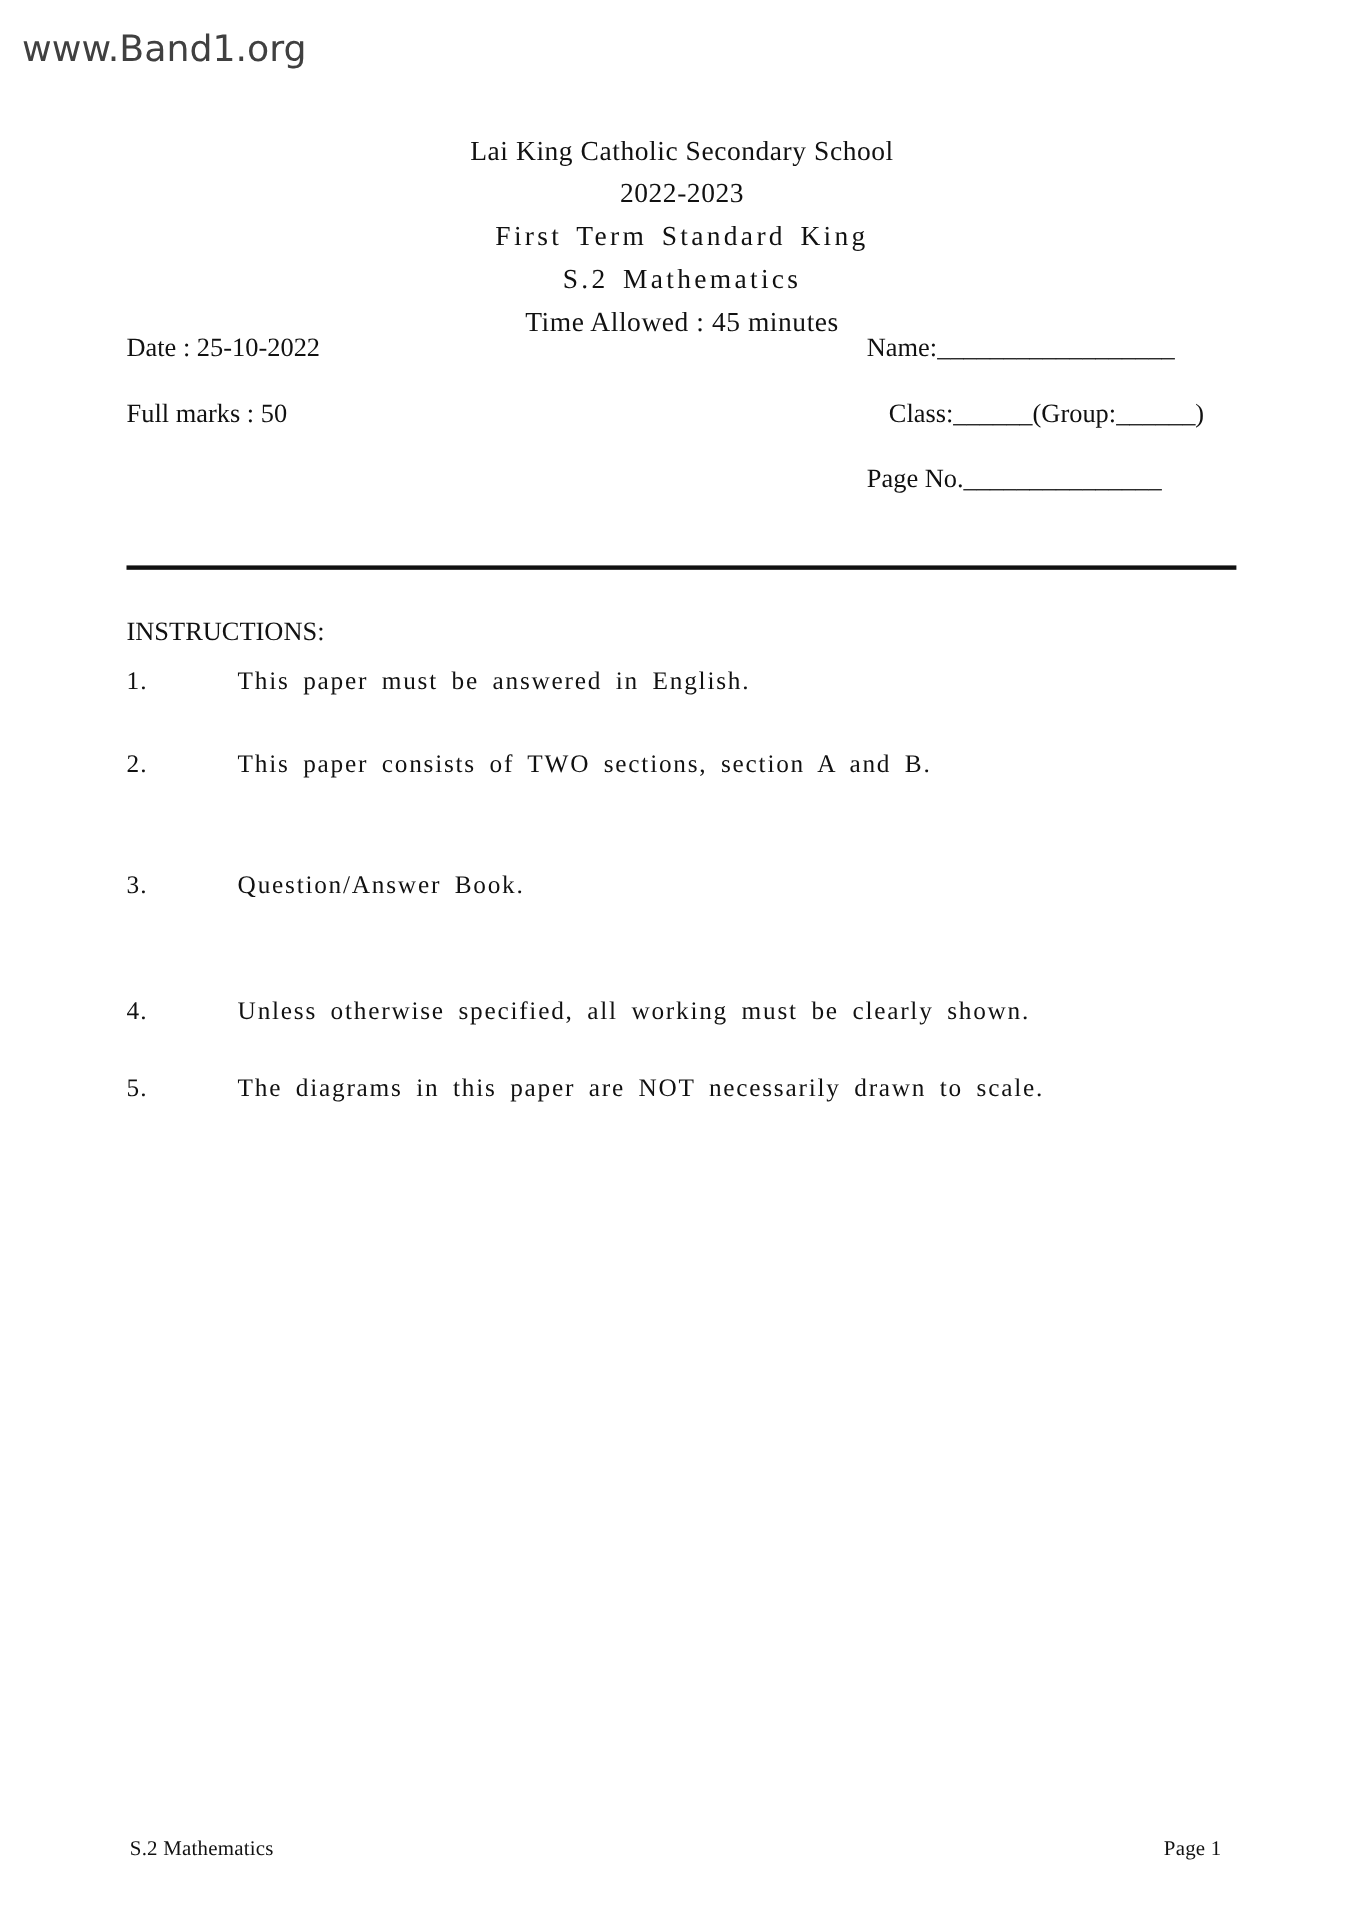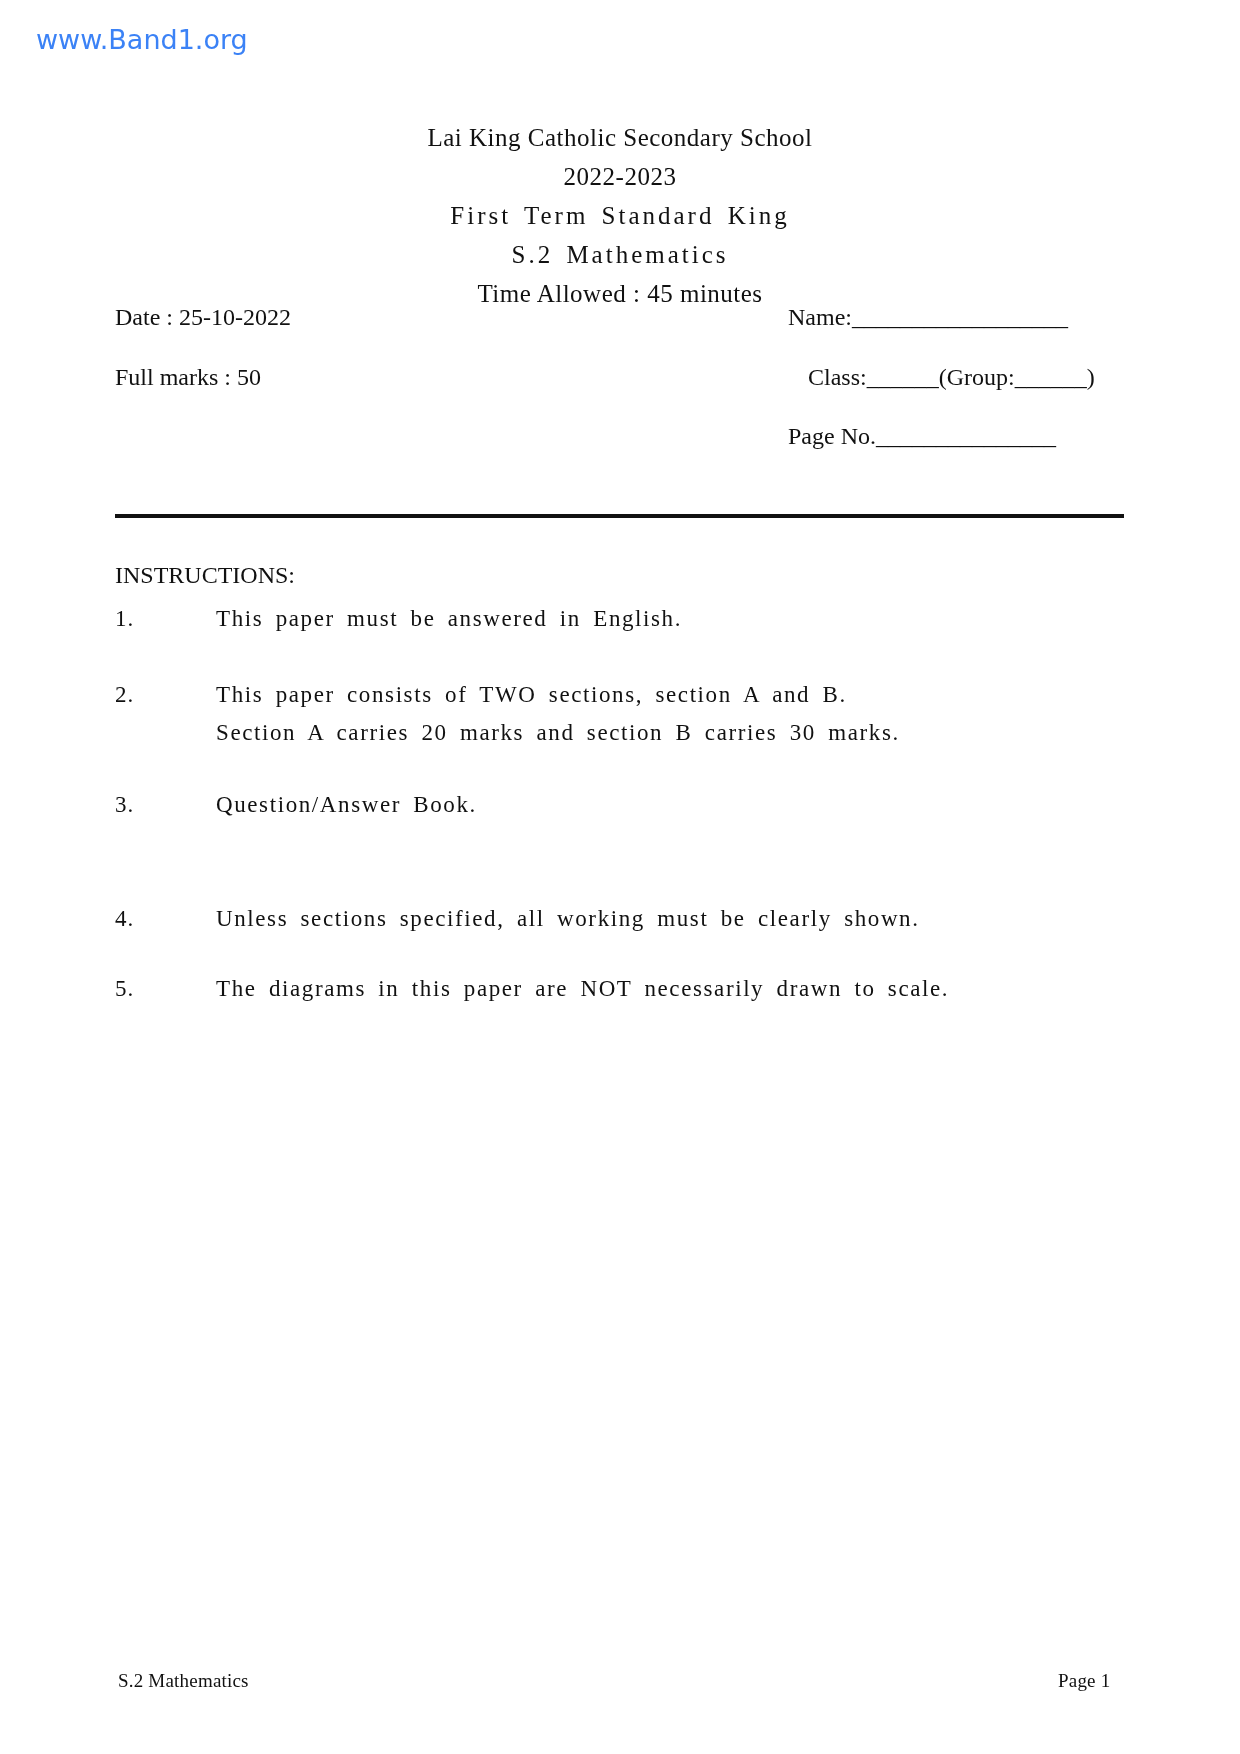--- a/index.html
+++ b/index.html
@@ -12,25 +12,25 @@
     width: 1240px;
     height: 1754px;
     background: #ffffff;
     color: #111111;
     font-family: "Liberation Serif", "DejaVu Serif", serif;
     overflow: hidden;
     margin: 0 auto;
   }
   .watermark {
     position: absolute;
-    left: 36px;
+    left: 20px;
     top: 24px;
     font-family: "DejaVu Sans", "Liberation Sans", sans-serif;
-    font-size: 27px;
-    color: #3b82f6;
+    font-size: 33px;
+    color: #404040;
   }
   .header-block {
     position: absolute;
     left: 0;
     right: 0;
     top: 118px;
     text-align: center;
     font-size: 25px;
     line-height: 39px;
   }
@@ -132,35 +132,34 @@
     <span class="num">1.</span>
     <div class="text">
       <div>This paper must be answered in English.</div>
     </div>
   </div>
 
   <div class="instr-item pos-i2">
     <span class="num">2.</span>
     <div class="text">
       <div>This paper consists of TWO sections, section A and B.</div>
-      <div>Section A carries 20 marks and section B carries 30 marks.</div>
     </div>
   </div>
 
   <div class="instr-item pos-i3">
     <span class="num">3.</span>
     <div class="text">
       <div>Question/Answer Book.</div>
     </div>
   </div>
 
   <div class="instr-item pos-i4">
     <span class="num">4.</span>
     <div class="text">
-      <div>Unless sections specified, all working must be clearly shown.</div>
+      <div>Unless otherwise specified, all working must be clearly shown.</div>
     </div>
   </div>
 
   <div class="instr-item pos-i5">
     <span class="num">5.</span>
     <div class="text">
       <div>The diagrams in this paper are NOT necessarily drawn to scale.</div>
     </div>
   </div>
 

